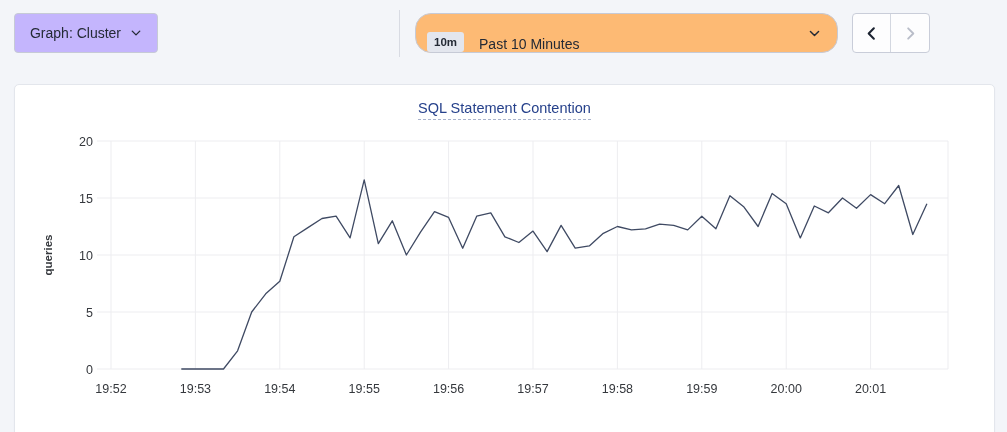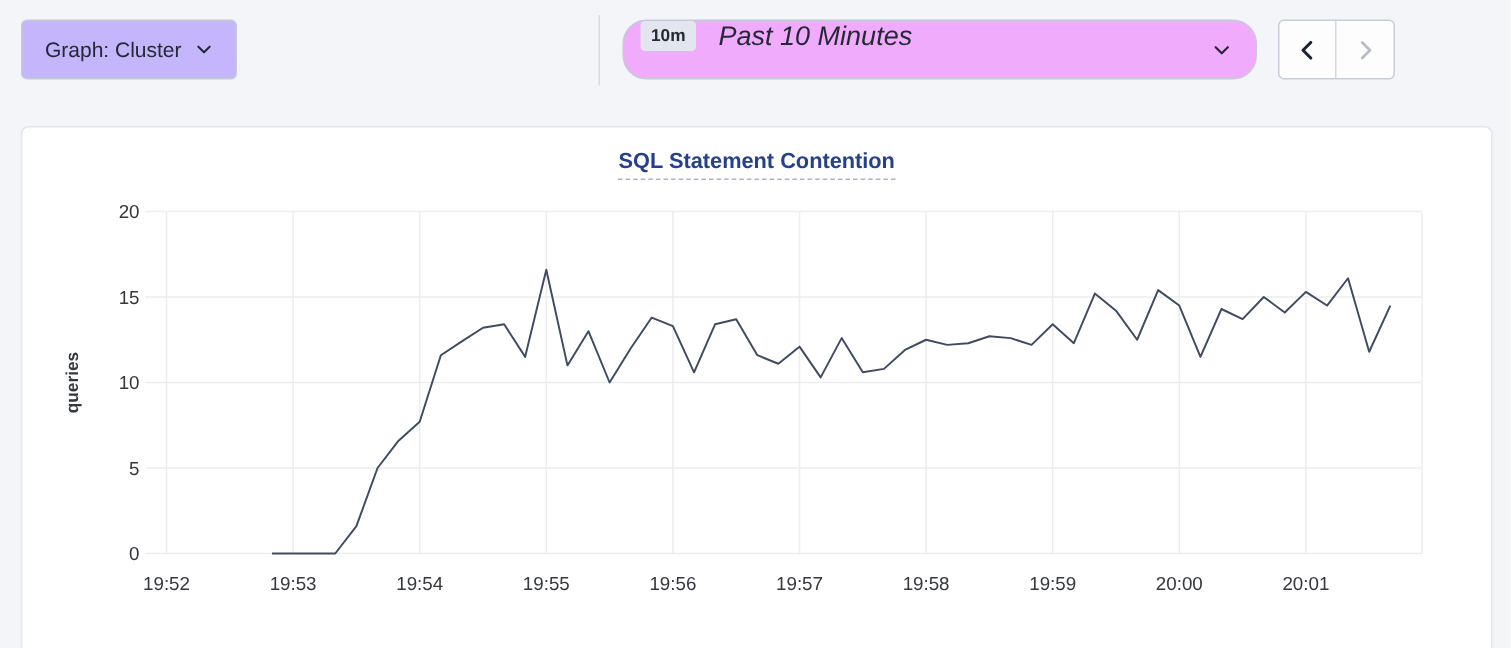--- a/index.html
+++ b/index.html
@@ -16,28 +16,28 @@
     position:absolute; top:13px; height:40px;
     background:#c4b5fd; border:1px solid #c6cad6; border-radius:4px;
     display:flex; align-items:center; justify-content:center; gap:9px;
     font-size:14px; color:#242a35; cursor:pointer;
   }
   .dd-graph { left:14px; width:144px; }
   .dd-dash  { left:182px; width:186px; }
   .vdivider { position:absolute; left:399px; top:10px; width:1px; height:47px; background:#d8dbe3; }
   .timebox {
     position:absolute; left:415px; top:13px; width:423px; height:40px;
-    background:#f0abfc; border:1px solid #c6cad6; border-radius:16px;
-    display:flex; align-items:flex-start; cursor:pointer;
+    background:#fdba74; border:1px solid #c6cad6; border-radius:16px;
+    display:flex; align-items:flex-end; cursor:pointer;
   }
   .timebadge {
     margin-left:11px; background:#e3e6ee; color:#242a35;
     font-size:11.5px; font-weight:bold; padding:4px 7px; border-radius:3px;
   }
-  .timelabel { margin-left:15px; font-size:18px; color:#242a35;font-style:italic; }
+  .timelabel { margin-left:15px; font-size:14px; color:#242a35; }
   .time-chevron { position:absolute; right:16px; top:13px; }
   .arrowgroup {
     position:absolute; left:852px; top:13px; width:78px; height:40px;
     background:#fdfdfe; border:1px solid #c9cdd9; border-radius:4px;
     display:flex;
   }
   .arrowhalf { width:50%; height:100%; display:flex; align-items:center; justify-content:center; cursor:pointer; }
   .arrowhalf.prev { border-right:1px solid #d3d7e0; }
   .now-btn {
     position:absolute; left:938px; top:13px; width:60px; height:40px;
@@ -45,21 +45,21 @@
     color:#9ba1af; font-size:14px; display:flex; align-items:center; justify-content:center;
   }
   
   .card {
     position:absolute; left:14px; top:84px; width:981px; height:360px;
     background:#fff; border:1px solid #e3e6ec; border-radius:5px;
     box-shadow:0 1px 2px rgba(50,60,90,.04);
   }
   .card-title-wrap { position:absolute; left:0; top:14px; width:100%; text-align:center; }
   .card-title {
-    display:inline-block; font-size:14.5px; font-weight:bold; color:#26418b;
+    display:inline-block; font-size:14.5px; font-weight:normal; color:#26418b;
     border-bottom:1px dashed #a9b3cc; padding-bottom:3px; cursor:pointer;
   }
   svg.chart { position:absolute; left:0; top:0; }
   svg.chart text { font-family:"Liberation Sans", sans-serif; }
 </style>
 </head>
 <body>
 
 <div class="controls">
 

